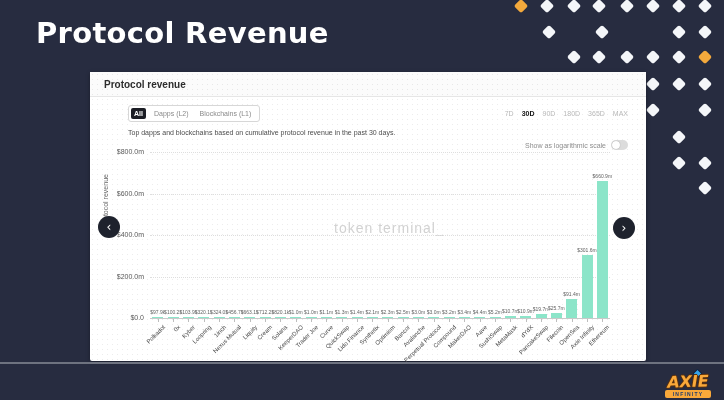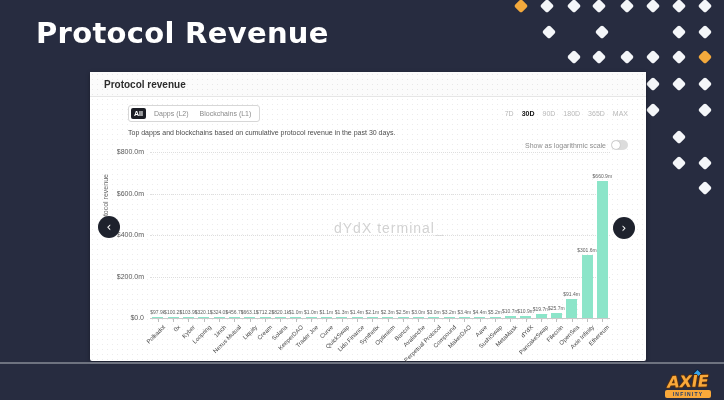--- a/index.html
+++ b/index.html
@@ -126,21 +126,21 @@
 
     <div class="logrow">
       <span class="log-label">Show as logarithmic scale</span>
       <span class="toggle">
           <span class="knob"></span>
         </span>
     </div>
 
     <div class="chart" id="chart">
       <div class="ylab">Protocol revenue</div>
-      <div class="watermark">dYdX terminal_</div>
+      <div class="watermark">token terminal_</div>
     <div class="grid" style="top: 80px;"></div>
         <div class="ytick" style="top: 76px;">$800.0m</div>
         <div class="grid" style="top: 121.5px;"></div>
         <div class="ytick" style="top: 117.5px;">$600.0m</div>
         <div class="grid" style="top: 163px;"></div>
         <div class="ytick" style="top: 159px;">$400.0m</div>
         <div class="grid" style="top: 204.5px;"></div>
         <div class="ytick" style="top: 200.5px;">$200.0m</div>
         <div class="grid base" style="top: 246px;"></div>
         <div class="ytick" style="top: 242px;">$0.0</div>

